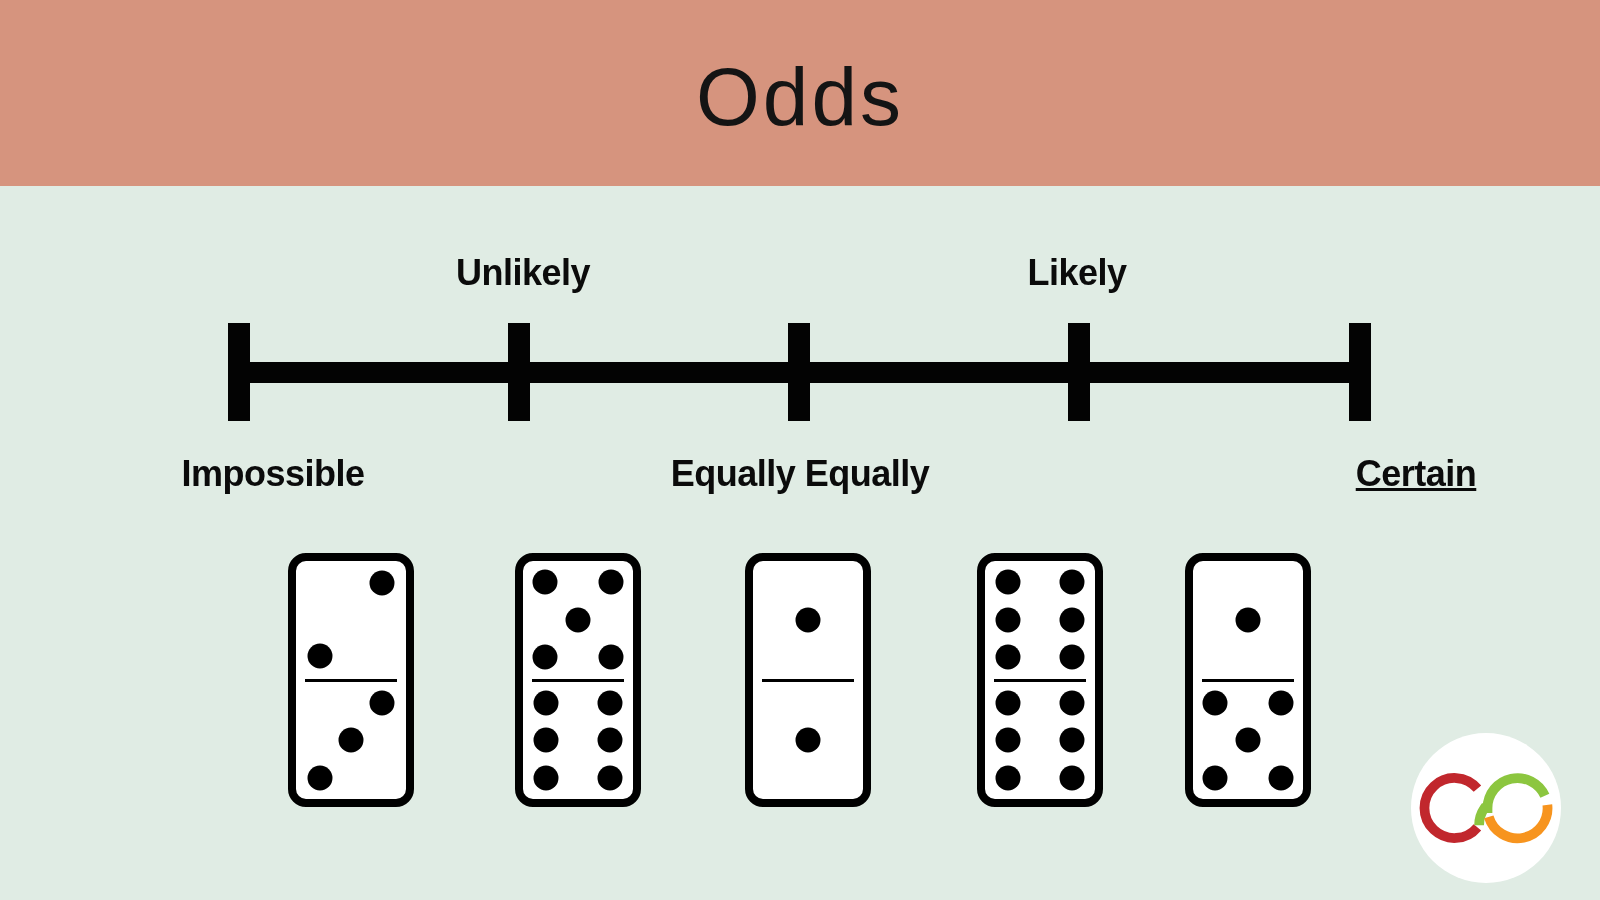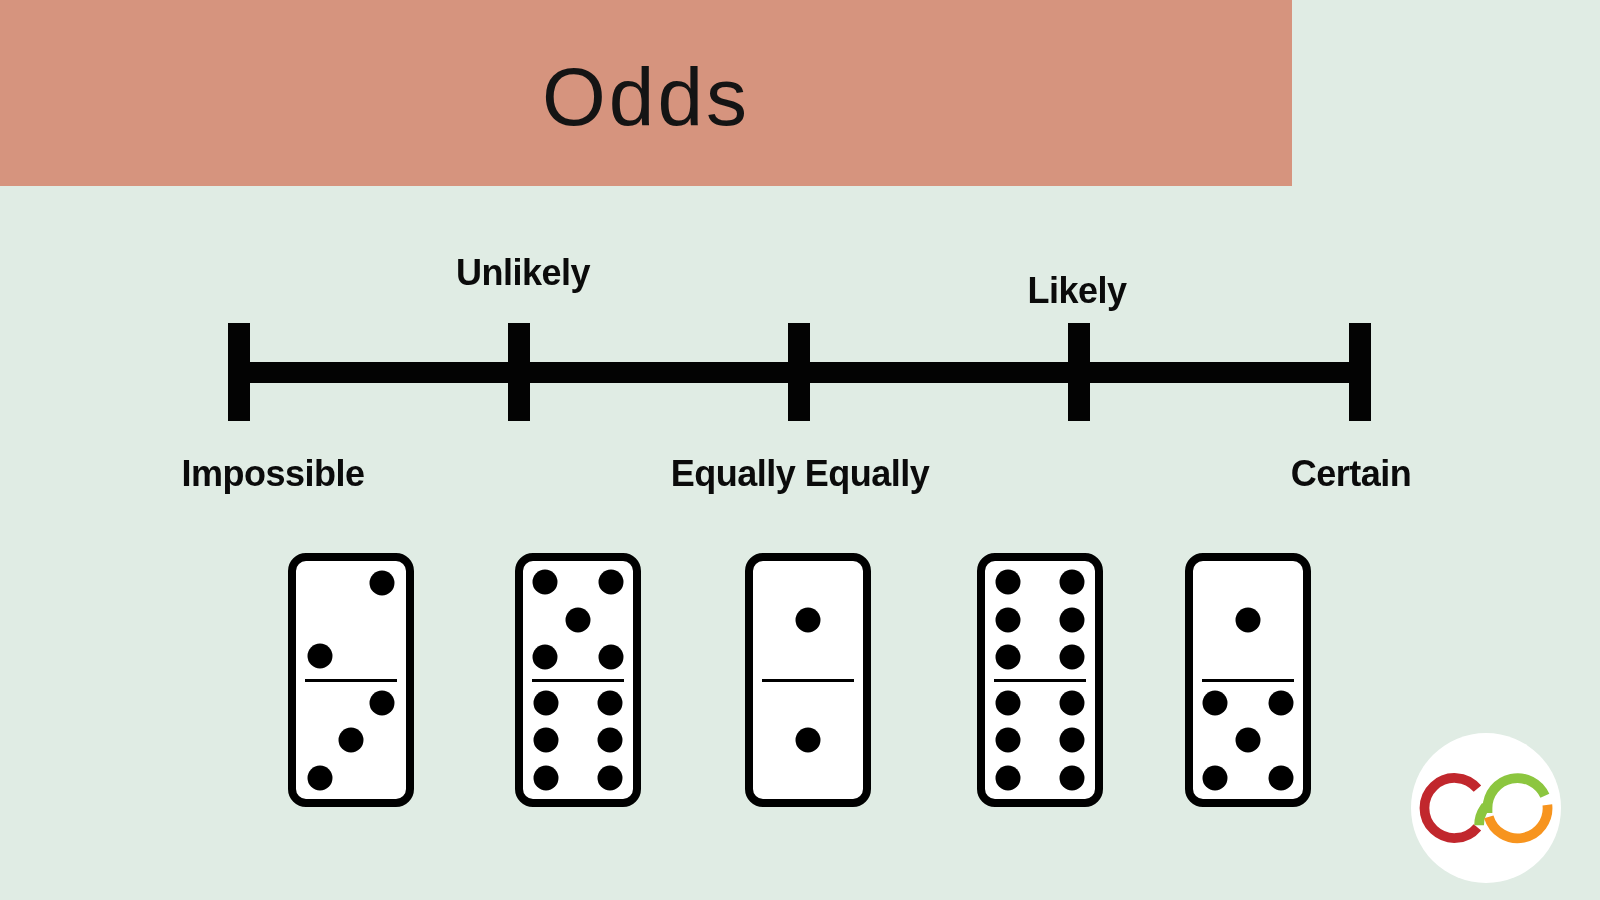--- a/index.html
+++ b/index.html
@@ -8,21 +8,21 @@
     --ink:#0b0b0b;
     --domino-bg:#ffffff;
     --domino-border:#000000;
   }
   *{margin:0;padding:0;box-sizing:border-box;}
   html,body{width:1600px;height:900px;}
   body{font-family:"Liberation Sans",sans-serif;background:#fff;}
   #canvas{position:relative;width:1600px;height:900px;background:var(--page-bg);overflow:hidden;}
 
   
-  .header{position:absolute;left:0;top:0;width:1292px;height:186px;background:var(--header-bg);
+  .header{position:absolute;left:0;top:0;width:1600px;height:186px;background:var(--header-bg);
           display:flex;align-items:center;justify-content:center;}
   .title{font-size:82px;font-weight:300;letter-spacing:3px;color:#141414;padding-top:8px;}
 
   
   .tl-line{position:absolute;left:228px;top:362px;width:1143px;height:21px;background:#030303;}
   .tl-tick{position:absolute;top:323px;width:22px;height:98px;background:#030303;}
   .tl-label{position:absolute;font-weight:bold;font-size:36px;line-height:38px;
             letter-spacing:-0.5px;color:var(--ink);transform:translateX(-50%);white-space:nowrap;}
   .tl-label.above{top:254px;}
   .tl-label.below{top:455px;text-align:right;}
@@ -53,22 +53,22 @@
     <div class="tl-line"></div>
 
   <div class="tl-tick" style="left: 228px;"></div>
       <div class="tl-tick" style="left: 508px;"></div>
       <div class="tl-tick" style="left: 788px;"></div>
       <div class="tl-tick" style="left: 1068px;"></div>
       <div class="tl-tick" style="left: 1349px;"></div>
       <div class="tl-label below" style="left: 273px;">Impossible</div>
       <div class="tl-label above" style="left: 523px;">Unlikely</div>
       <div class="tl-label below" style="left: 800px;">Equally Equally</div>
-      <div class="tl-label above" style="left: 1077px; margin-top: 18px;">Likely</div>
-      <div class="tl-label below" style="left: 1351px;">Certain</div>
+      <div class="tl-label above" style="left: 1077px;">Likely</div>
+      <div class="tl-label below" style="left: 1416px; text-decoration: underline;">Certain</div>
     </div>
 
   <div id="dominoes-row">
 
   <div class="domino" style="left: 288px;">
         <div class="half">
           <div class="pip" style="left: 78%; top: 19%;"></div>
           <div class="pip" style="left: 22%; top: 81%;"></div>
         </div>
         <div class="divider"></div>

